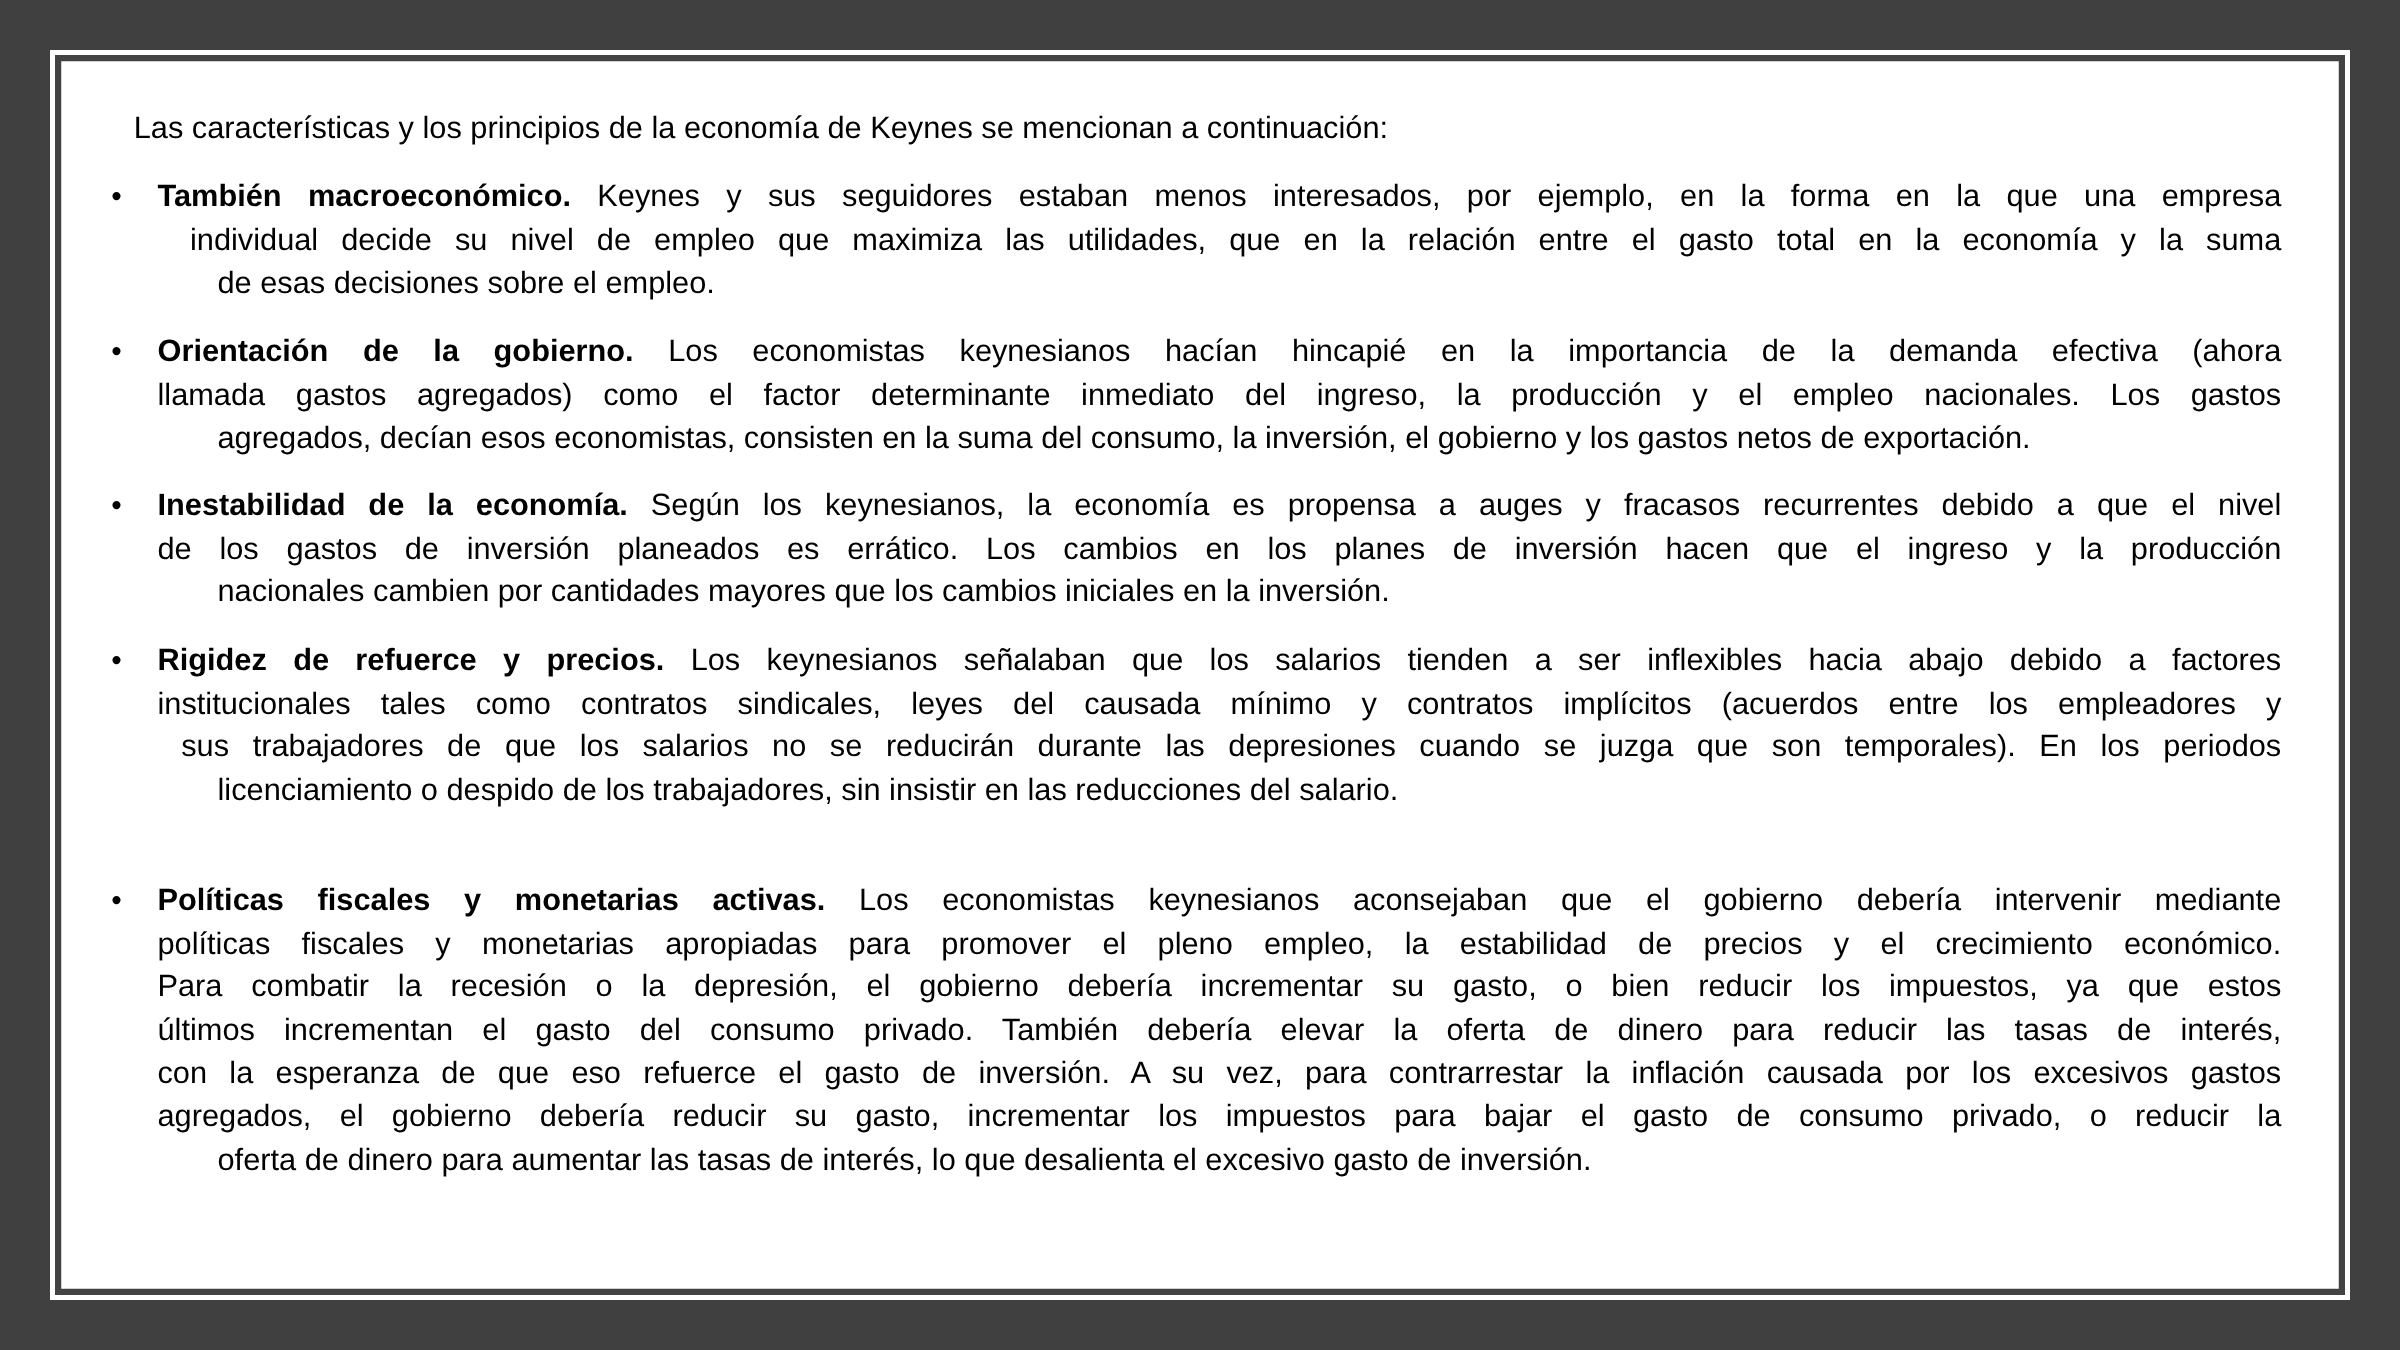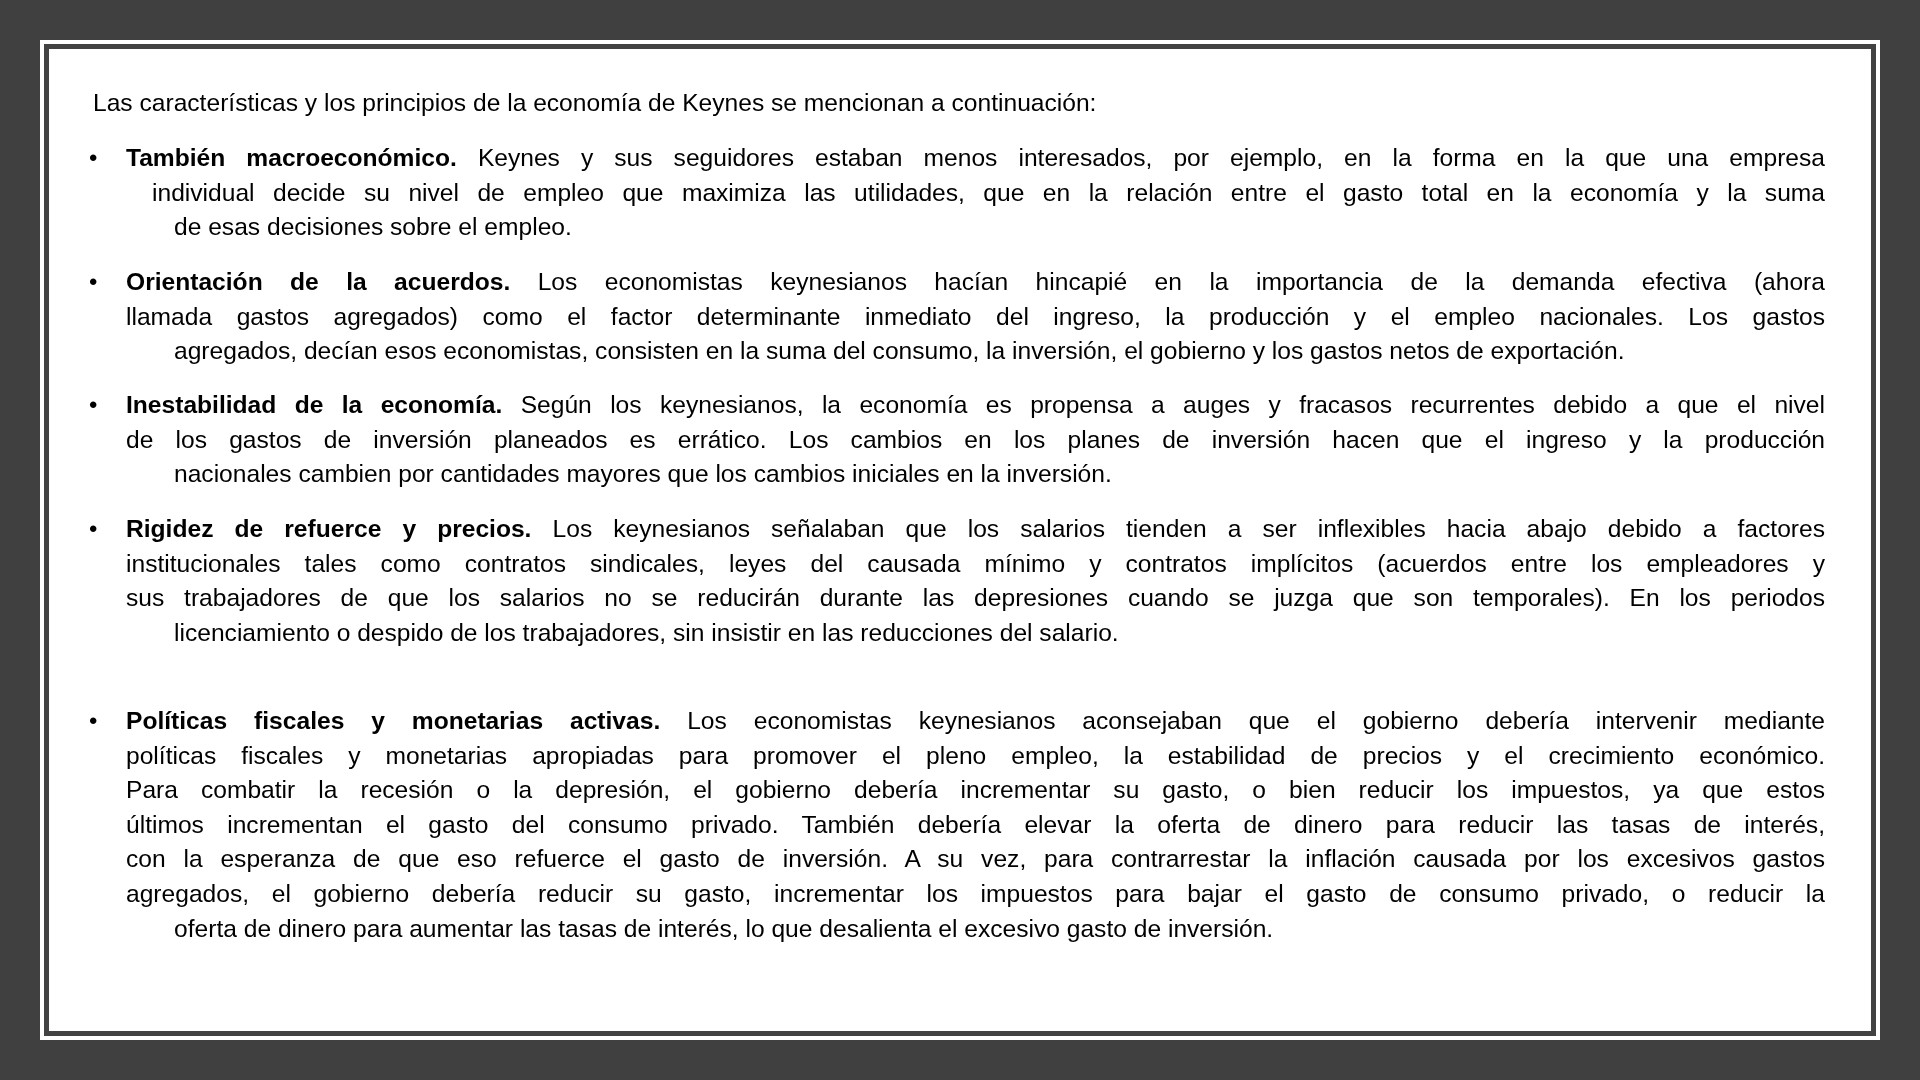--- a/index.html
+++ b/index.html
@@ -33,21 +33,21 @@
     position: absolute;
     left: 89px;
     top: 0;
     width: 1736px;
     font-family: "Liberation Sans", sans-serif;
     font-size: 24.6px;
     color: #000000;
   }
   .intro {
     position: absolute;
-    left: 4px;
+    left: 18px;
     top: 86px;
     white-space: nowrap;
     line-height: 34.6px;
   }
   .bullet {
     position: absolute;
     left: 0;
     width: 1736px;
   }
   .bullet-dot {
@@ -96,41 +96,41 @@
     <div class="bullet-body">
       <span class="line" style="white-space: nowrap;"><span class="term">También macroeconómico.</span><span> Keynes y sus seguidores estaban menos interesados, por ejemplo, en la forma en la que una empresa</span></span>
       <span class="line" style="white-space: nowrap; margin-left: 26px;">individual decide su nivel de empleo que maximiza las utilidades, que en la relación entre el gasto total en la economía y la suma</span>
       <span class="line last">de esas decisiones sobre el empleo.</span>
     </div>
   </div>
 
   <div class="bullet" style="top:265px;">
     <span class="bullet-dot">•</span>
     <div class="bullet-body">
-      <span class="line" style="white-space: nowrap;"><span class="term">Orientación de la acuerdos.</span><span> Los economistas keynesianos hacían hincapié en la importancia de la demanda efectiva (ahora</span></span>
+      <span class="line" style="white-space: nowrap;"><span class="term">Orientación de la gobierno.</span><span> Los economistas keynesianos hacían hincapié en la importancia de la demanda efectiva (ahora</span></span>
       <span class="line" style="white-space: nowrap;">llamada gastos agregados) como el factor determinante inmediato del ingreso, la producción y el empleo nacionales. Los gastos</span>
       <span class="line last">agregados, decían esos economistas, consisten en la suma del consumo, la inversión, el gobierno y los gastos netos de exportación.</span>
     </div>
   </div>
 
   <div class="bullet" style="top:388px;">
     <span class="bullet-dot">•</span>
     <div class="bullet-body">
       <span class="line" style="white-space: nowrap;"><span class="term">Inestabilidad de la economía.</span><span> Según los keynesianos, la economía es propensa a auges y fracasos recurrentes debido a que el nivel</span></span>
       <span class="line" style="white-space: nowrap;">de los gastos de inversión planeados es errático. Los cambios en los planes de inversión hacen que el ingreso y la producción</span>
       <span class="line last">nacionales cambien por cantidades mayores que los cambios iniciales en la inversión.</span>
     </div>
   </div>
 
   <div class="bullet" style="top:512px;">
     <span class="bullet-dot">•</span>
     <div class="bullet-body">
       <span class="line" style="white-space: nowrap;"><span class="term">Rigidez de refuerce y precios.</span><span> Los keynesianos señalaban que los salarios tienden a ser inflexibles hacia abajo debido a factores</span></span>
       <span class="line" style="white-space: nowrap;">institucionales tales como contratos sindicales, leyes del causada mínimo y contratos implícitos (acuerdos entre los empleadores y</span>
-      <span class="line" style="white-space: nowrap;">sus trabajadores de que los salarios no se reducirán durante las depresiones cuando se juzga que son temporales). En los periodos</span>
+      <span class="line" style="white-space: nowrap; margin-left: 19px;">sus trabajadores de que los salarios no se reducirán durante las depresiones cuando se juzga que son temporales). En los periodos</span>
       <span class="line last">licenciamiento o despido de los trabajadores, sin insistir en las reducciones del salario.</span>
     </div>
   </div>
 
   <div class="bullet" style="top:704px;">
     <span class="bullet-dot">•</span>
     <div class="bullet-body">
       <span class="line" style="white-space: nowrap;"><span class="term">Políticas fiscales y monetarias activas.</span><span> Los economistas keynesianos aconsejaban que el gobierno debería intervenir mediante</span></span>
       <span class="line" style="white-space: nowrap;">políticas fiscales y monetarias apropiadas para promover el pleno empleo, la estabilidad de precios y el crecimiento económico.</span>
       <span class="line" style="white-space: nowrap;">Para combatir la recesión o la depresión, el gobierno debería incrementar su gasto, o bien reducir los impuestos, ya que estos</span>

